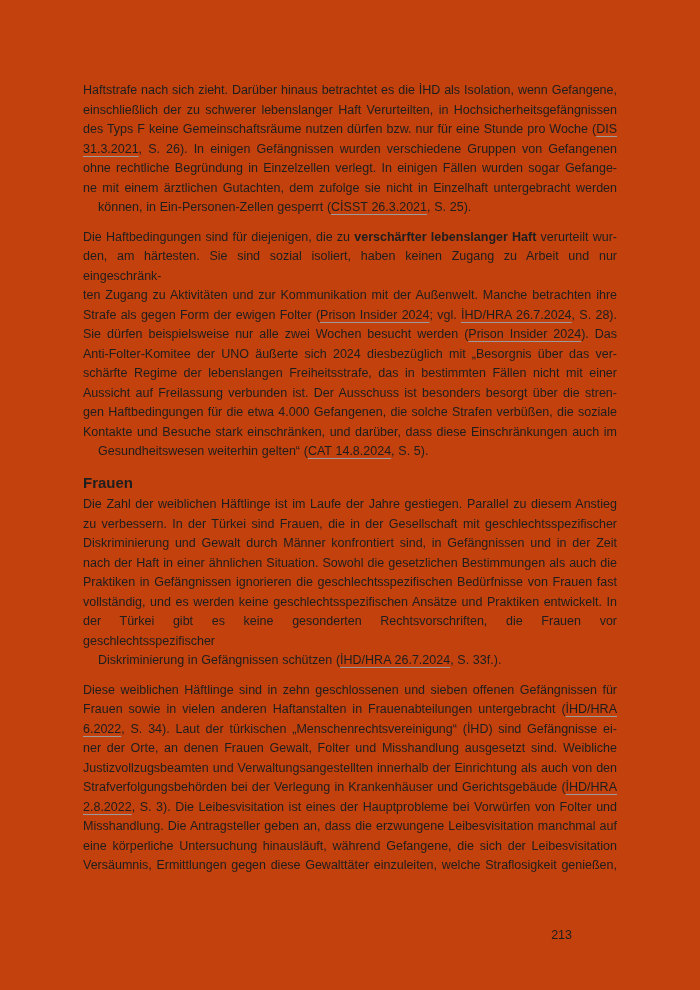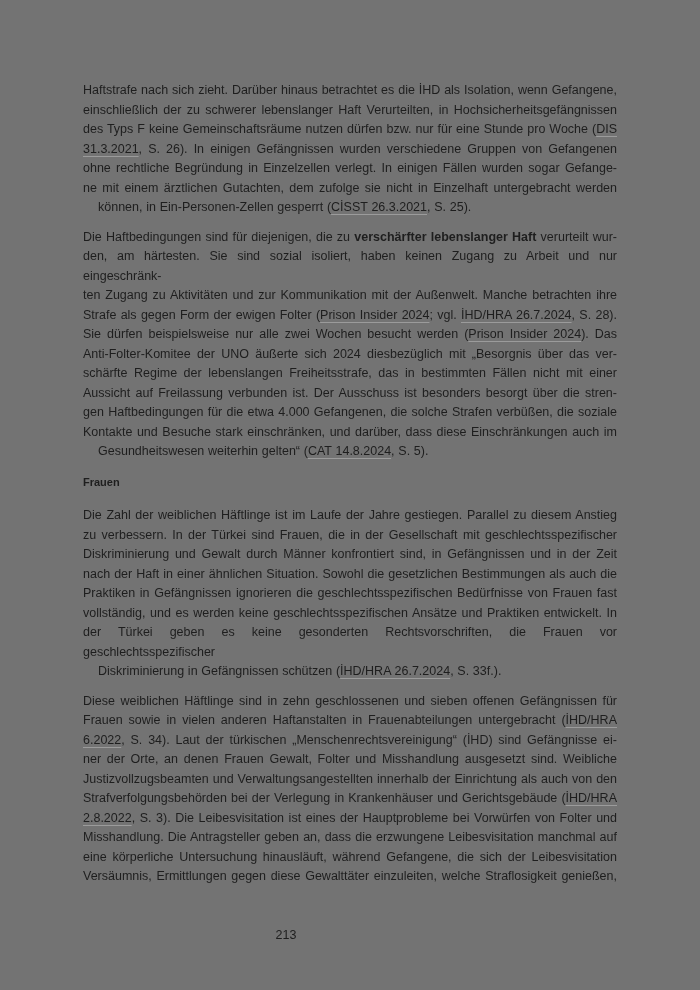--- a/index.html
+++ b/index.html
@@ -6,37 +6,37 @@
   body {
     width: 700px; height: 990px;
     background: #ffffff;
     font-family: "Liberation Sans", sans-serif;
     color: #1e1e1e;
     -webkit-font-smoothing: antialiased;
   }
   .page {
     position: relative;
     width: 700px; height: 990px;
-    background: #737373;
+    background: #c2410c;
     overflow: hidden;
   }
   .textblock {
     position: absolute;
     left: 83px; top: 81px;
     width: 534px;
     font-size: 12.5px;
     line-height: 19.5px;
   }
   .block { margin: 0 0 10px 0; }
   .block:last-child { margin-bottom: 0; }
   .heading {
     font-weight: bold;
-    font-size: 11px;
+    font-size: 15px;
     line-height: 19.5px;
-    margin: 11px 0 14px 0;
+    margin: 11px 0 3px 0;
   }
   .ln {
     text-align: justify;
     text-align-last: justify;
     word-spacing: 0.02em;
   }
   .ln.lastline { text-align-last: left; padding-left: 15px; }
   .seg-b { font-weight: bold; }
   .seg-u {
     color: #1e1e1e;
@@ -44,21 +44,21 @@
     text-decoration-color: #9b9b9b;
     text-decoration-thickness: 1px;
     text-underline-offset: 3px;
     cursor: pointer;
     margin-top: 20px;
   }
   .footer {
     position: absolute;
     left: 0; top: 928px;
     width: 572px;
-    text-align: center;
+    text-align: right;
     font-size: 12.5px;
     color: #1e1e1e;
   }
 </style>
 </head>
 <body>
 
 <div class="page">
   <main class="textblock" id="textblock">
       <div class="block">
@@ -84,21 +84,21 @@
         <div class="ln lastline"><span>Gesundheitswesen weiterhin gelten“ (</span><span class="seg-u">CAT 14.8.2024</span><span>, S. 5).</span></div>
       </div>
       <h2 class="heading">Frauen</h2>
       <div class="block">
         <div class="ln"><span>Die Zahl der weiblichen Häftlinge ist im Laufe der Jahre gestiegen. Parallel zu diesem Anstieg</span></div>
         <div class="ln"><span>zu verbessern. In der Türkei sind Frauen, die in der Gesellschaft mit geschlechtsspezifischer</span></div>
         <div class="ln"><span>Diskriminierung und Gewalt durch Männer konfrontiert sind, in Gefängnissen und in der Zeit</span></div>
         <div class="ln"><span>nach der Haft in einer ähnlichen Situation. Sowohl die gesetzlichen Bestimmungen als auch die</span></div>
         <div class="ln"><span>Praktiken in Gefängnissen ignorieren die geschlechtsspezifischen Bedürfnisse von Frauen fast</span></div>
         <div class="ln"><span>vollständig, und es werden keine geschlechtsspezifischen Ansätze und Praktiken entwickelt. In</span></div>
-        <div class="ln"><span>der Türkei geben es keine gesonderten Rechtsvorschriften, die Frauen vor geschlechtsspezifischer</span></div>
+        <div class="ln"><span>der Türkei gibt es keine gesonderten Rechtsvorschriften, die Frauen vor geschlechtsspezifischer</span></div>
         <div class="ln lastline"><span>Diskriminierung in Gefängnissen schützen (</span><span class="seg-u">İHD/HRA 26.7.2024</span><span>, S. 33f.).</span></div>
       </div>
       <div class="block">
         <div class="ln"><span>Diese weiblichen Häftlinge sind in zehn geschlossenen und sieben offenen Gefängnissen für</span></div>
         <div class="ln"><span>Frauen sowie in vielen anderen Haftanstalten in Frauenabteilungen untergebracht (</span><span class="seg-u">İHD/HRA</span></div>
         <div class="ln"><span class="seg-u">6.2022</span><span>, S. 34). Laut der türkischen „Menschenrechtsvereinigung“ (İHD) sind Gefängnisse ei-</span></div>
         <div class="ln"><span>ner der Orte, an denen Frauen Gewalt, Folter und Misshandlung ausgesetzt sind. Weibliche</span></div>
         <div class="ln"><span>Justizvollzugsbeamten und Verwaltungsangestellten innerhalb der Einrichtung als auch von den</span></div>
         <div class="ln"><span>Strafverfolgungsbehörden bei der Verlegung in Krankenhäuser und Gerichtsgebäude (</span><span class="seg-u">İHD/HRA</span></div>
         <div class="ln"><span class="seg-u">2.8.2022</span><span>, S. 3). Die Leibesvisitation ist eines der Hauptprobleme bei Vorwürfen von Folter und</span></div>

